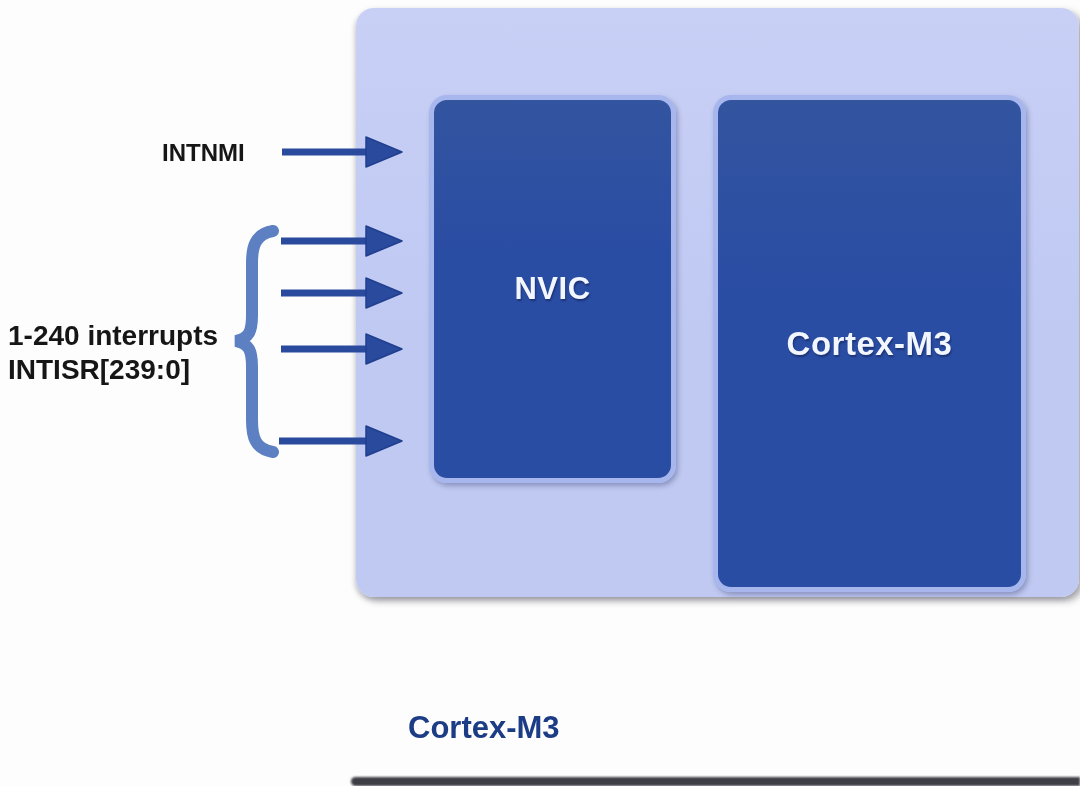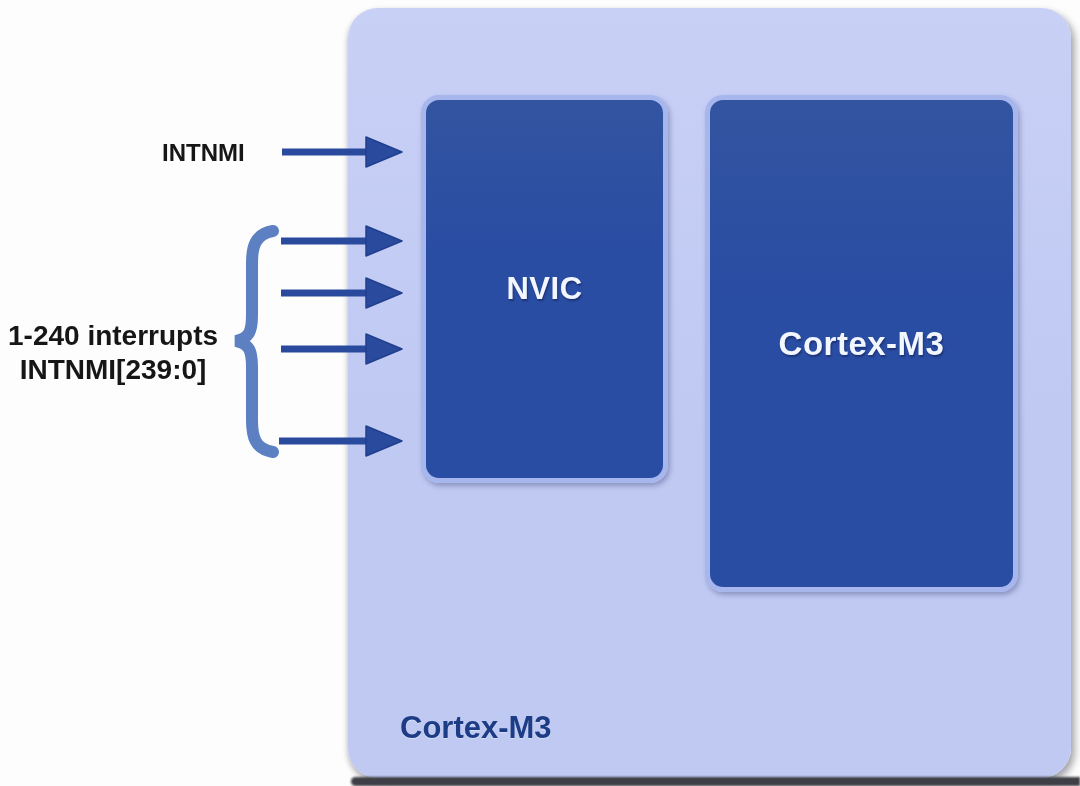--- a/index.html
+++ b/index.html
@@ -11,25 +11,25 @@
   .stage {
     position: relative;
     width: 1080px;
     height: 786px;
     overflow: hidden;
     background: #fdfdfd;
   }
   
   .chip {
     position: absolute;
-    left: 348px;
+    left: 356px;
     top: 8px;
     width: 723px;
-    height: 770px;
-    border-radius: 30px;
+    height: 589px;
+    border-radius: 18px;
     background: linear-gradient(180deg, var(--c-container_top, #c9d0f6) 0%, var(--c-container, #bfc9f2) 55%, var(--c-container, #bfc9f2) 100%);
     box-shadow: 4px 4px 7px rgba(70, 70, 82, 0.45), -2px 3px 4px rgba(120, 120, 135, 0.25);
   }
   
   .block {
     position: absolute;
     background: linear-gradient(180deg, var(--c-block_top, #33549f) 0%, var(--c-block, #2a4da4) 40%, var(--c-block, #2a4da4) 100%);
     border: 5px solid var(--c-block_halo, #a7b6ec);
     border-radius: 18px;
     box-shadow: 2px 3px 5px rgba(45, 55, 100, 0.35);
@@ -68,21 +68,20 @@
     font-size: 31px;
     font-weight: bold;
     color: var(--c-outer_label_text, #1d3c86);
     text-shadow: 0 1px 1px rgba(255,255,255,0.4);
   }
   
   .ann {
     position: absolute;
     color: var(--c-annotation_text, #161616);
     font-weight: bold;
-    text-align: center;
   }
   .ann.intnmi {
     left: 162px;
     top: 139px;
     font-size: 24px;
   }
   .ann.irq {
     left: 8px;
     top: 319px;
     font-size: 28px;
@@ -139,21 +138,21 @@
       <span class="block-label">Cortex-M3</span>
     </div>
 
     <div class="chip-label">Cortex-M3</div>
   </div>
 
   <div class="ann intnmi">INTNMI</div>
 
   <div class="ann irq">
     <div>1-240 interrupts</div>
-    <div>INTNMI[239:0]</div>
+    <div>INTISR[239:0]</div>
   </div>
 
   <svg class="overlay" width="1080" height="786" viewBox="0 0 1080 786">
 
     <path class="brace-path" d="M 273,231
              C 255,234 252,247 252,263
              L 252,315
              C 252,332 249,338 236,341
              C 249,344 252,350 252,367
              L 252,420

